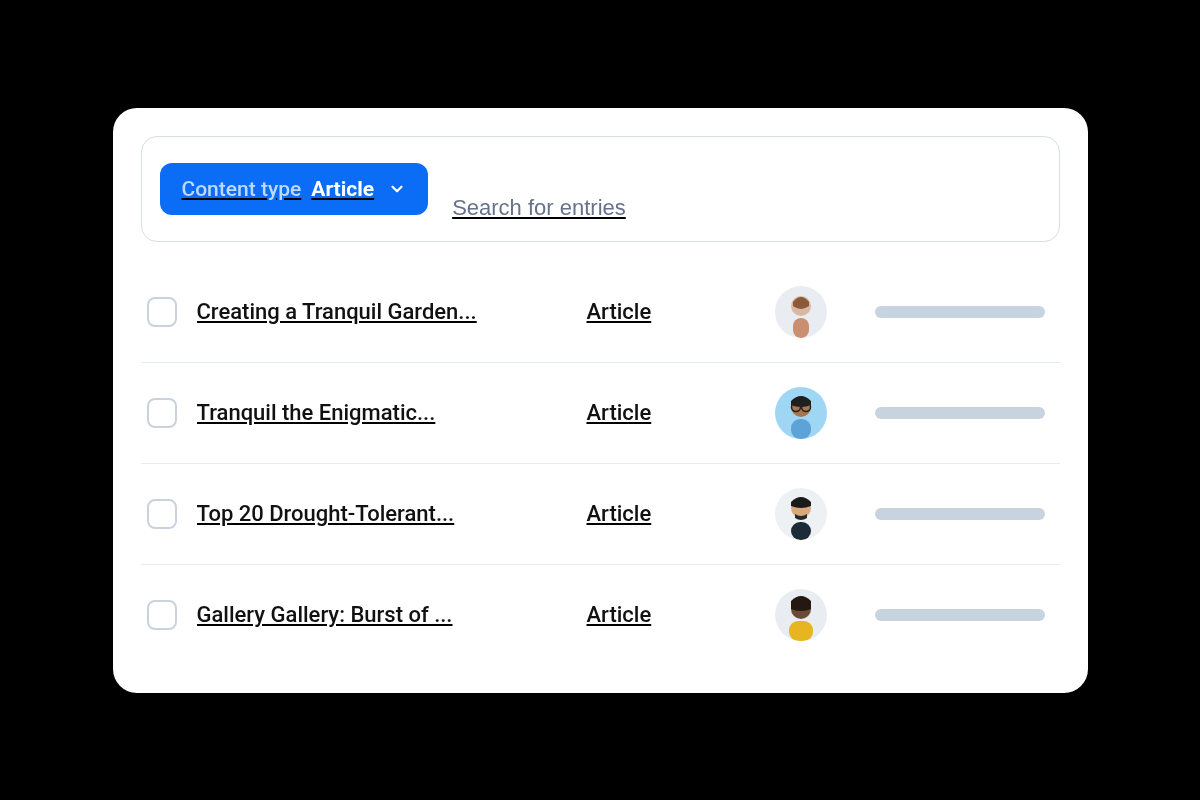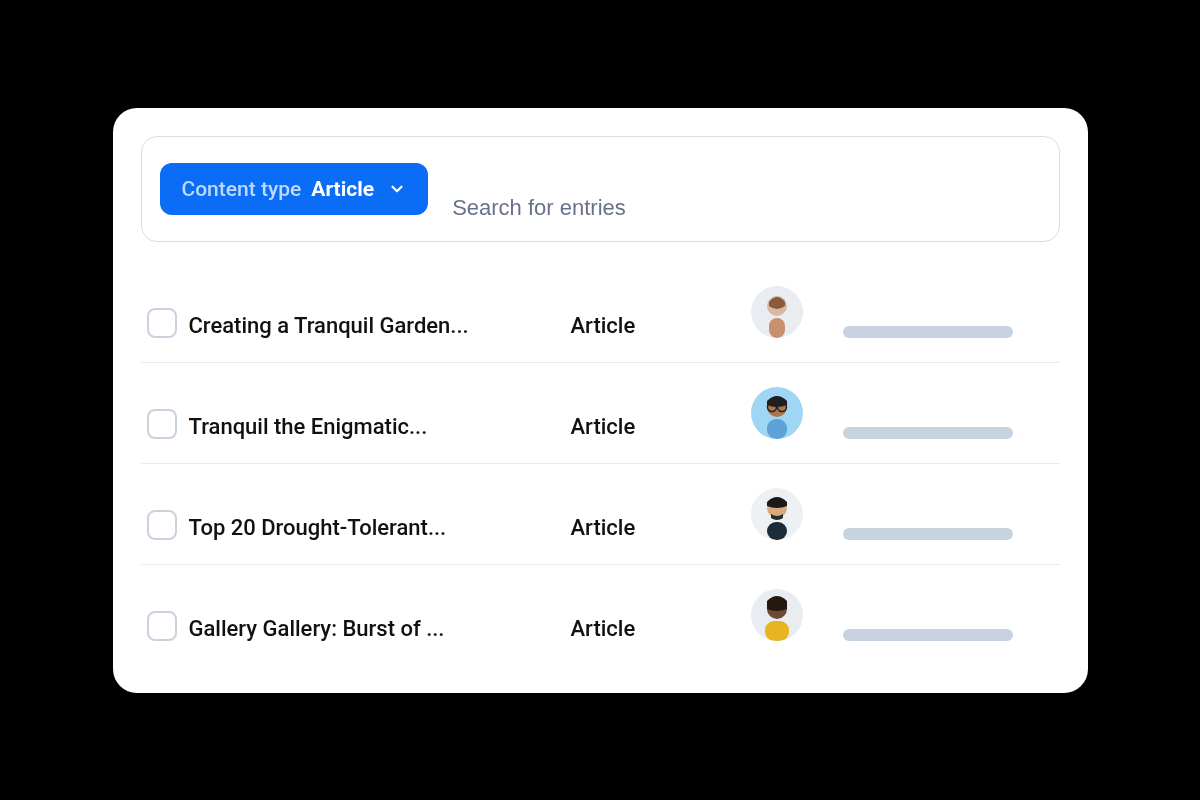--- a/index.html
+++ b/index.html
@@ -11,20 +11,21 @@
       display: flex;
       align-items: center;
       justify-content: center;
     }
     .card {
       width: 975px;
       background: #fff;
       border-radius: 24px;
       padding: 28px;
       box-shadow: 0 20px 50px rgba(0,0,0,0.25);
+      text-decoration: underline;
     }
     .filter-bar {
       border: 1px solid #d7dee6;
       border-radius: 16px;
       padding: 14px 18px;
       display: flex;
       align-items: center;
       gap: 16px;
       margin-bottom: 20px;
     }
@@ -60,24 +61,24 @@
       flex: 1;
       padding: 6px 8px;
       background: transparent;
       margin-top: 38px;
     }
     .search-input::placeholder {
       color: #67728a;
     }
     .row {
       display: flex;
-      align-items: flex-end;
+      align-items: center;
       padding: 24px 6px;
       border-bottom: 1px solid #e6ebf1;
-      gap: 12px;
+      gap: 20px;
     }
     .row:last-child {
       border-bottom: none;
     }
     .checkbox {
       width: 30px;
       height: 30px;
       border: 2px solid #c9d3de;
       border-radius: 8px;
       cursor: pointer;

